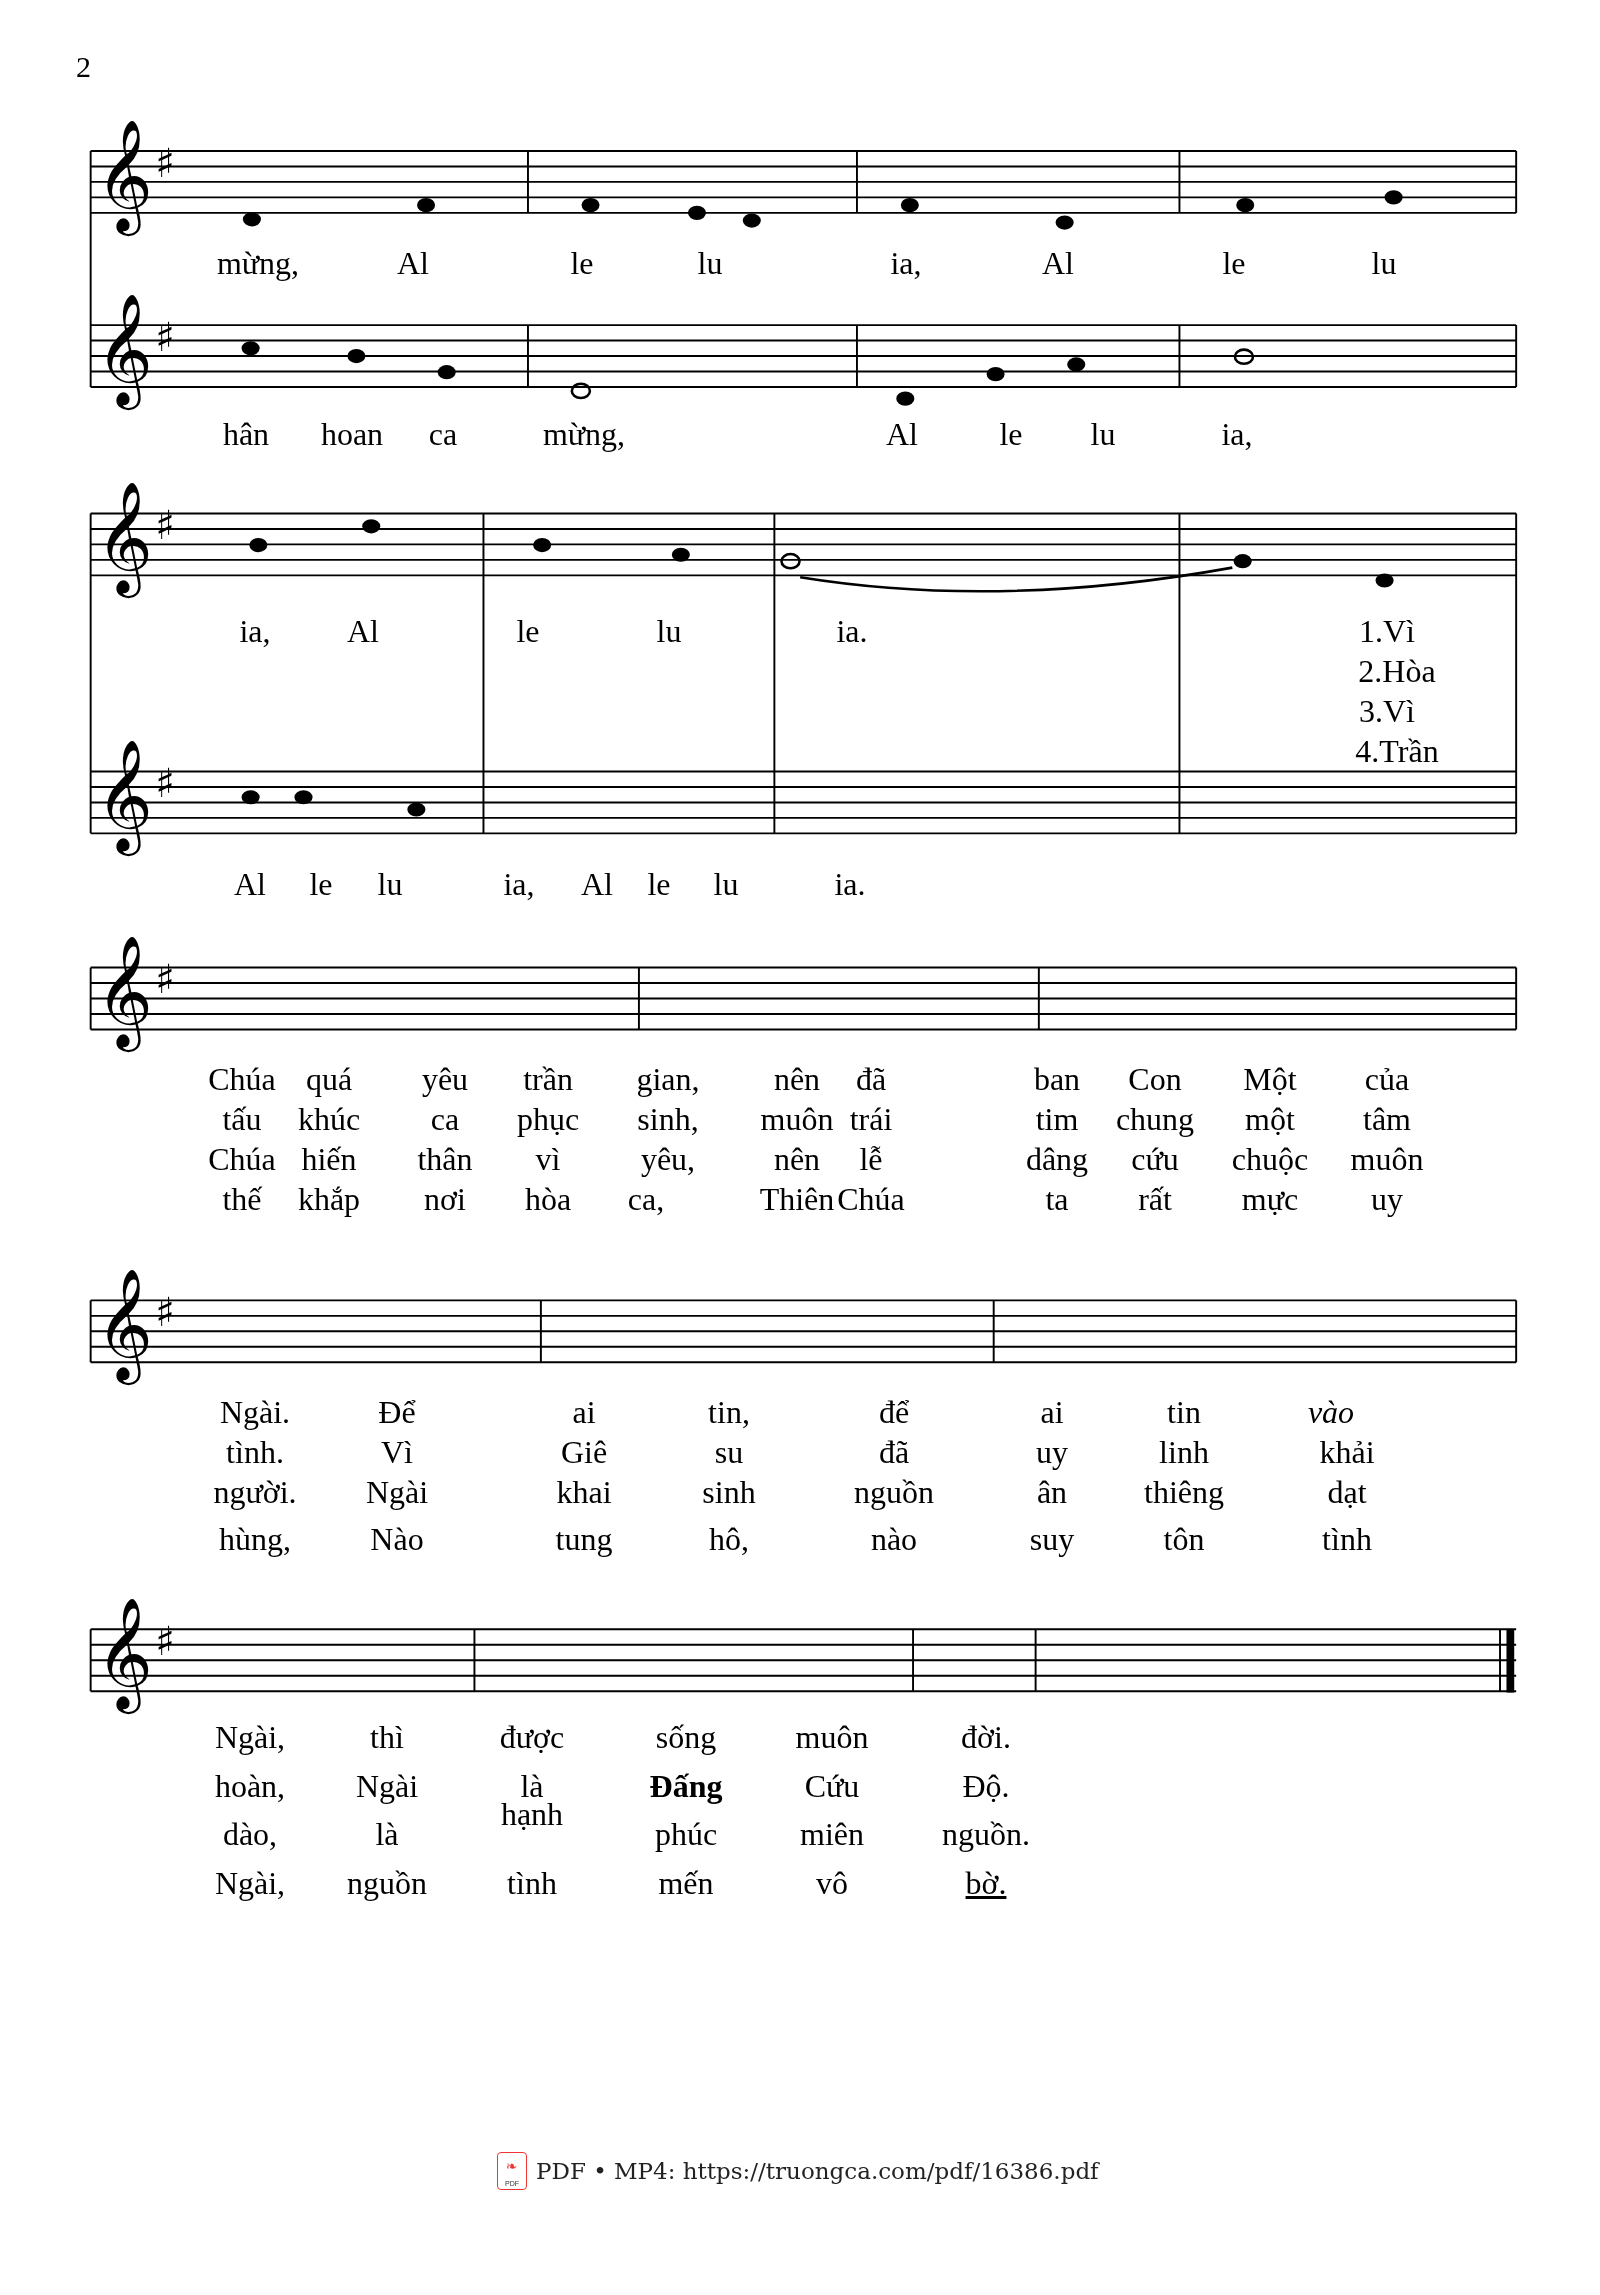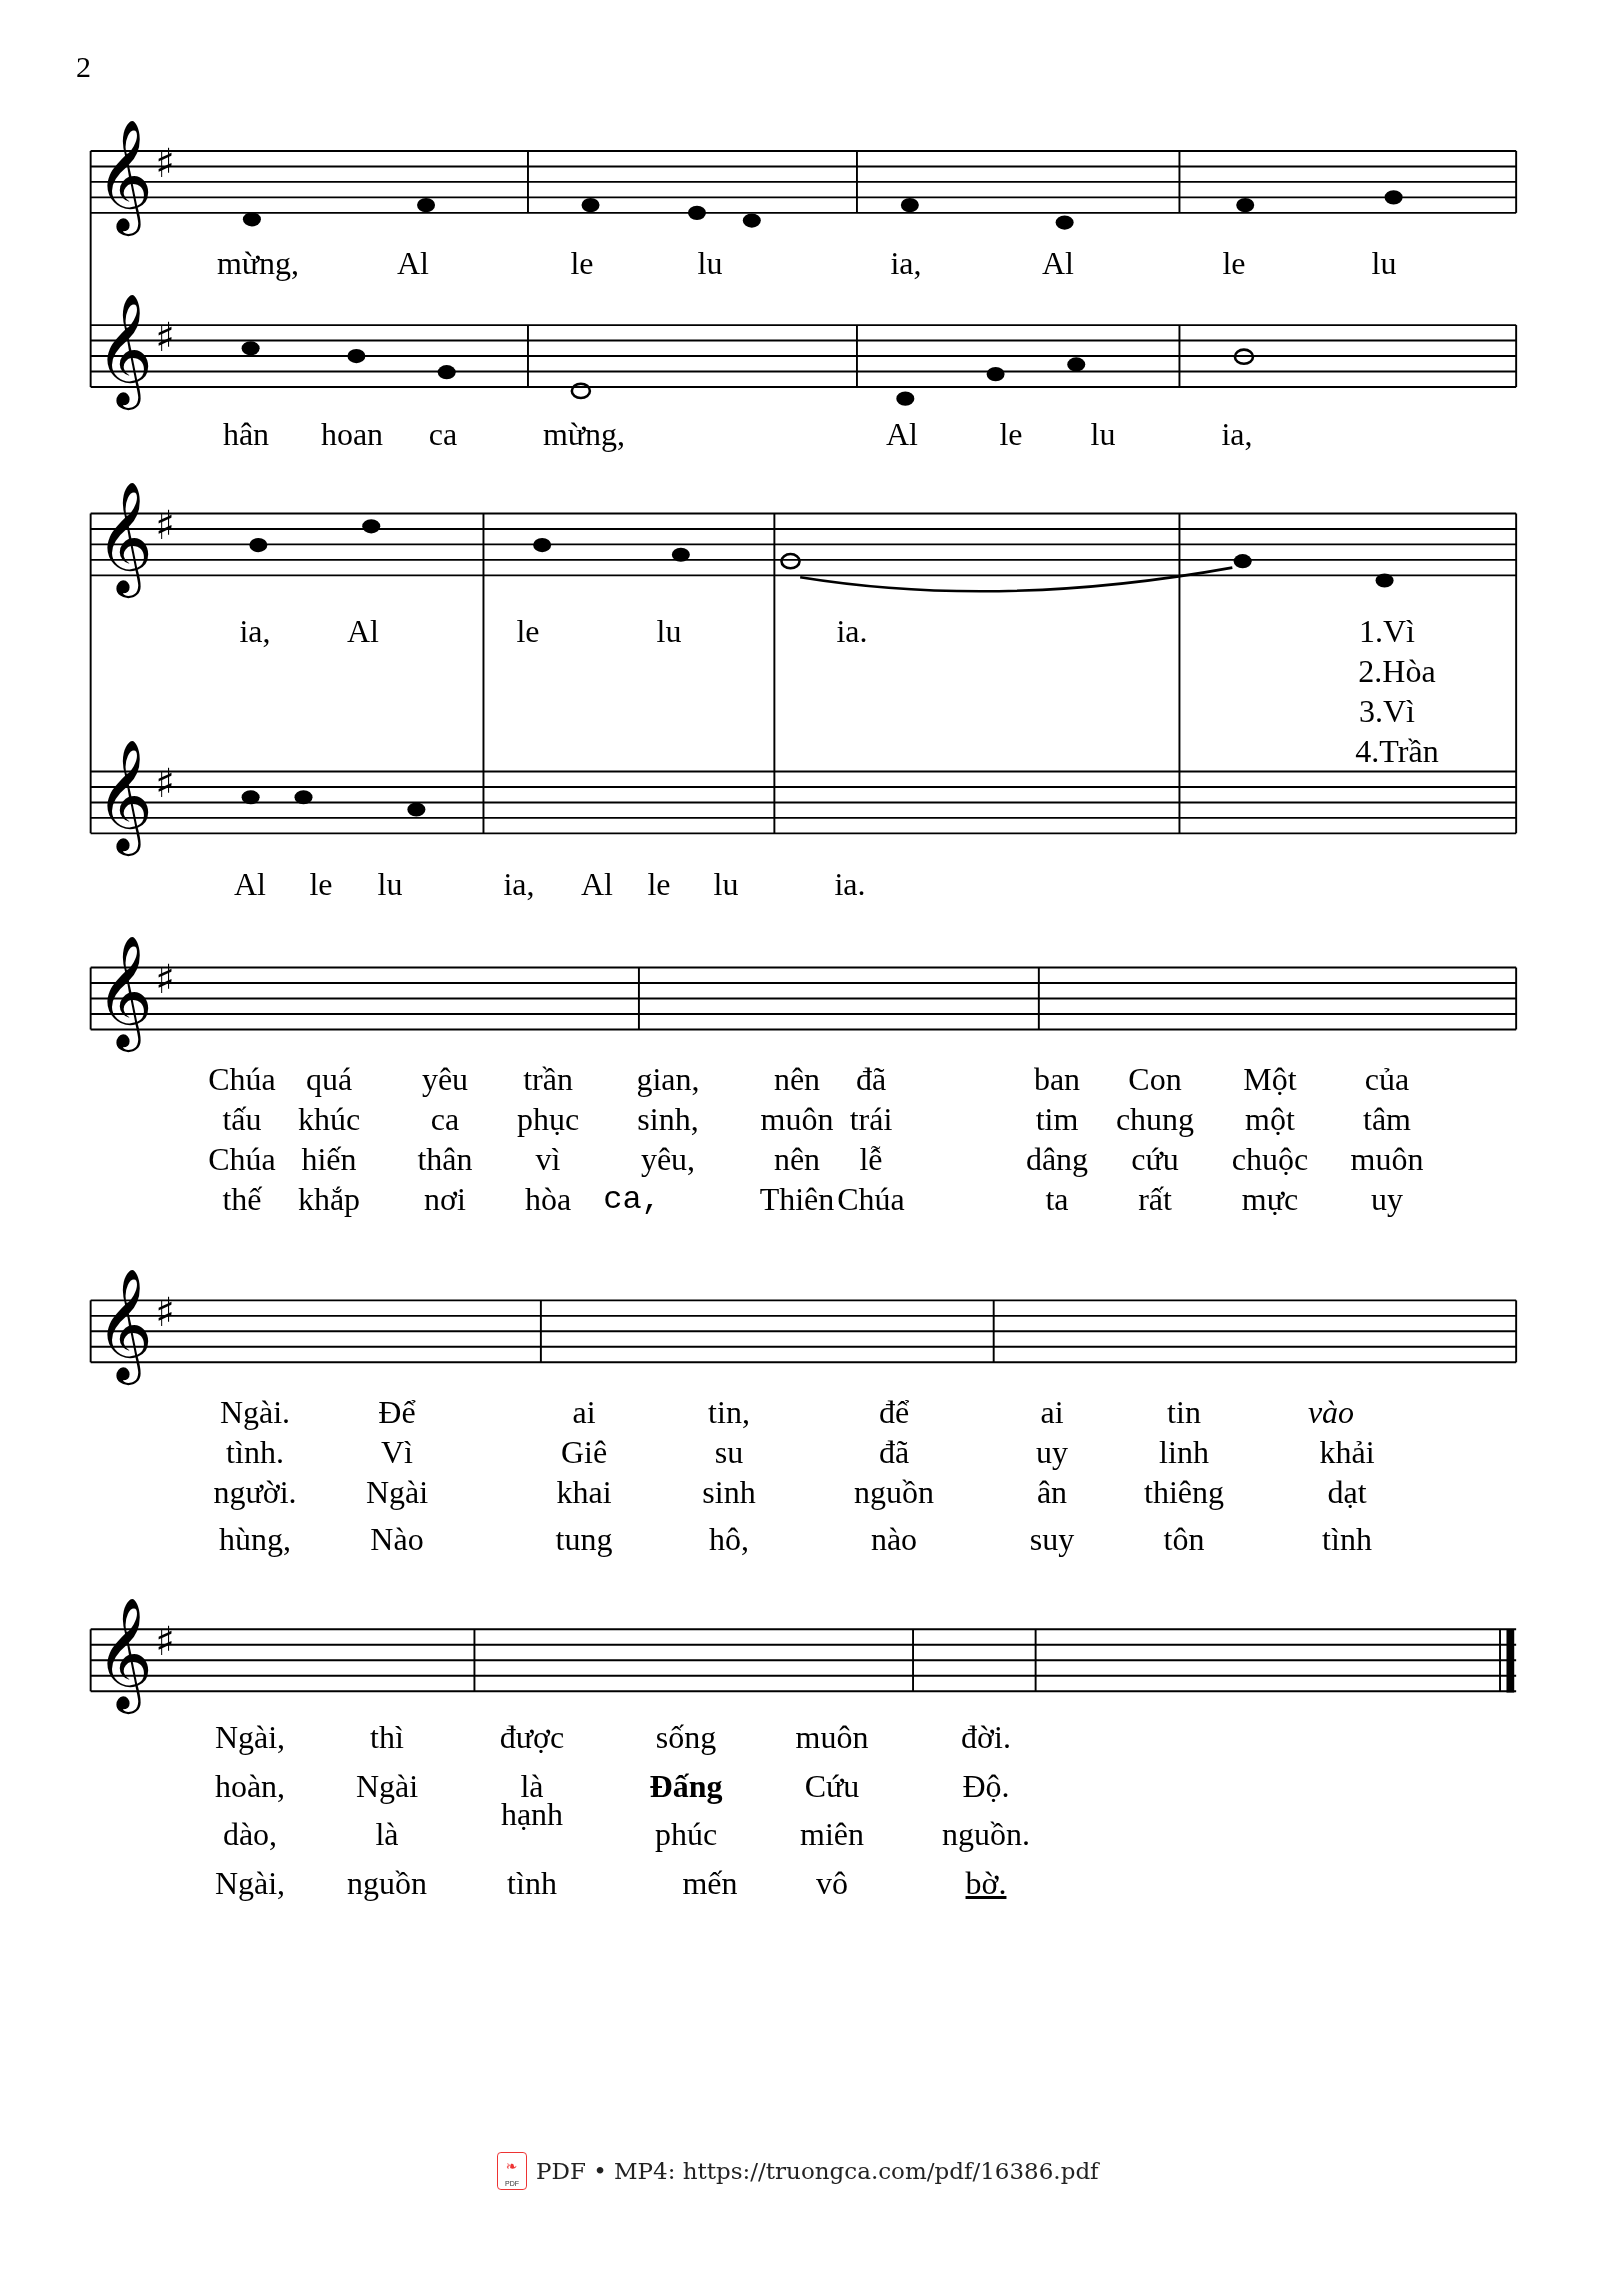--- a/index.html
+++ b/index.html
@@ -203,21 +203,21 @@
     <span class="ly" style="left: 797px; top: 1141px;">nên</span>
     <span class="ly" style="left: 871px; top: 1141px;">lễ</span>
     <span class="ly" style="left: 1057px; top: 1141px;">dâng</span>
     <span class="ly" style="left: 1155px; top: 1141px;">cứu</span>
     <span class="ly" style="left: 1270px; top: 1141px;">chuộc</span>
     <span class="ly" style="left: 1387px; top: 1141px;">muôn</span>
     <span class="ly" style="left: 242px; top: 1181px;">thế</span>
     <span class="ly" style="left: 329px; top: 1181px;">khắp</span>
     <span class="ly" style="left: 445px; top: 1181px;">nơi</span>
     <span class="ly" style="left: 548px; top: 1181px;">hòa</span>
-    <span class="ly" style="left: 632px; top: 1181px; font-family: Liberation Mono, monospace;">ca,</span>
+    <span class="ly" style="left: 646px; top: 1181px;">ca,</span>
     <span class="ly" style="left: 797px; top: 1181px;">Thiên</span>
     <span class="ly" style="left: 871px; top: 1181px;">Chúa</span>
     <span class="ly" style="left: 1057px; top: 1181px;">ta</span>
     <span class="ly" style="left: 1155px; top: 1181px;">rất</span>
     <span class="ly" style="left: 1270px; top: 1181px;">mực</span>
     <span class="ly" style="left: 1387px; top: 1181px;">uy</span>
   </div>
 
 <div id="s4">
     <span class="ly" style="left: 255px; top: 1394px;">Ngài.</span>
@@ -269,21 +269,21 @@
     <span class="ly" style="left: 986px; top: 1768px;">Độ.</span>
     <span class="ly" style="left: 250px; top: 1816px;">dào,</span>
     <span class="ly" style="left: 387px; top: 1816px;">là</span>
     <span class="ly" style="left: 532px; top: 1796px;">hạnh</span>
     <span class="ly" style="left: 686px; top: 1816px;">phúc</span>
     <span class="ly" style="left: 832px; top: 1816px;">miên</span>
     <span class="ly" style="left: 986px; top: 1816px;">nguồn.</span>
     <span class="ly" style="left: 250px; top: 1865px;">Ngài,</span>
     <span class="ly" style="left: 387px; top: 1865px;">nguồn</span>
     <span class="ly" style="left: 532px; top: 1865px;">tình</span>
-    <span class="ly" style="left: 686px; top: 1865px; margin-left: 24px;">mến</span>
+    <span class="ly" style="left: 686px; top: 1865px;">mến</span>
     <span class="ly" style="left: 832px; top: 1865px;">vô</span>
     <span class="ly" style="left: 986px; top: 1865px; text-decoration: underline;">bờ.</span>
   </div>
 
 <div class="footer">
   <div class="pdficon">
       <i>❧</i>
       <span>PDF</span>
     </div>
   <span>PDF • MP4: https://truongca.com/pdf/16386.pdf</span>

